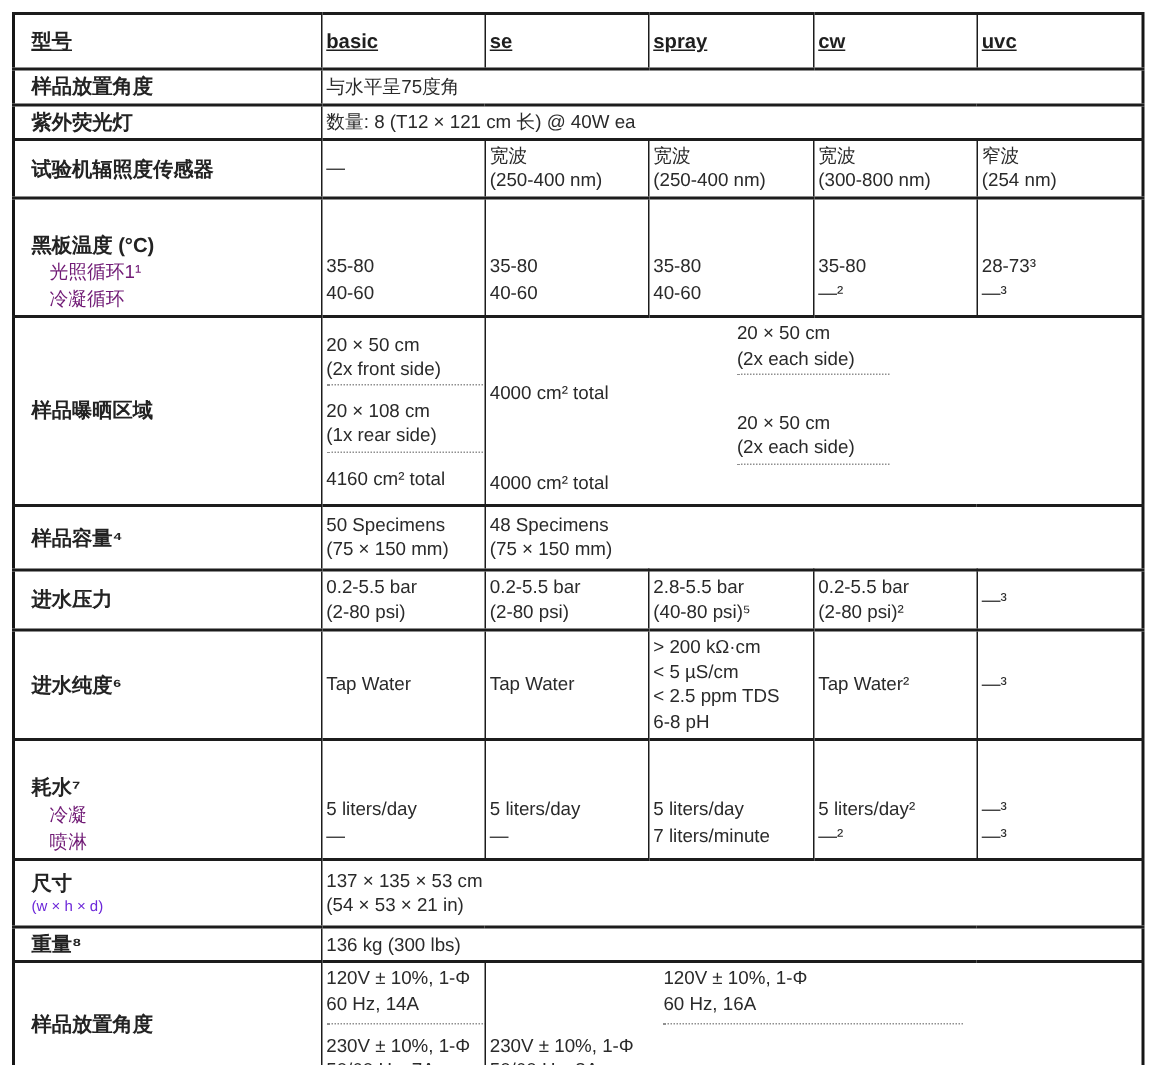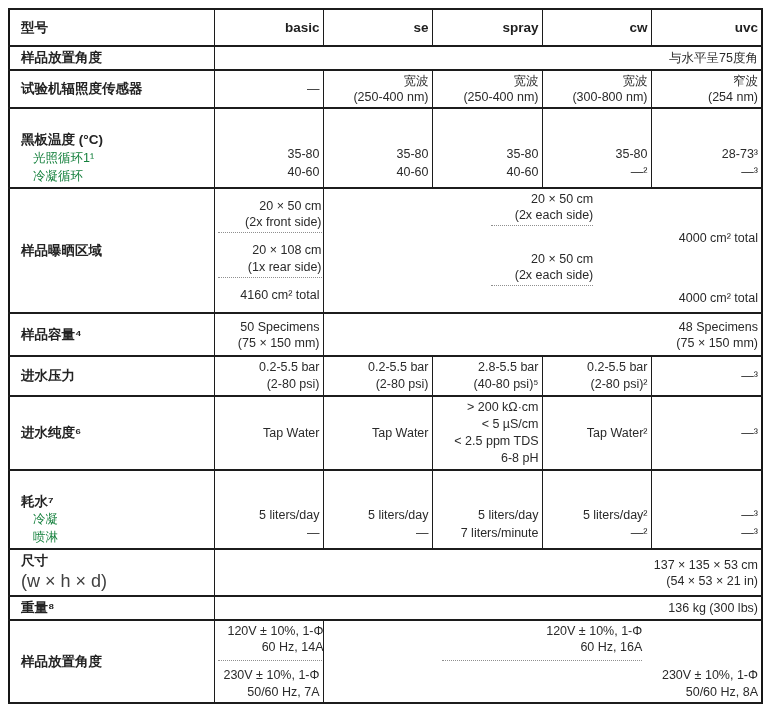--- a/index.html
+++ b/index.html
@@ -10,35 +10,35 @@
     -webkit-font-smoothing:antialiased;
   }
   .tbl-wrap{position:absolute;left:8px;top:8px;}
   table{
     border-collapse:collapse;table-layout:fixed;width:753px;
     border:2.5px solid #161616;
   }
   td{
     border:1.5px solid #1c1c1c;
     border-top-width:2px;border-bottom-width:2px;
-    text-align:right;vertical-align:middle;
+    text-align:left;vertical-align:middle;
     font-size:12.5px;line-height:1.3;
     padding:2px 3px;color:#2a2a2a;
     overflow:hidden;
   }
-  tr.header-row td{border-bottom-width:2.5px;}
+  tr.header-row td{border-bottom-width:2.5px;text-decoration:underline;}
   td.lbl{
     text-align:left;padding-left:11px;
     font-weight:bold;font-size:13.5px;color:#232323;
   }
   td.lbl .sub{
-    font-weight:normal;color:#15803d;
+    font-weight:normal;color:#701a75;
     padding-left:12px;font-size:12.5px;line-height:1.45;
   }
-  td.lbl .lbl-note{font-weight:normal;color:#404040;font-size:18px;}
+  td.lbl .lbl-note{font-weight:normal;color:#6d28d9;font-size:10px;}
   td.model{font-weight:bold;font-size:13.5px;color:#1f1f1f;}
   td.vtop{vertical-align:top;padding-top:22px;}
   td.vbot{vertical-align:bottom;padding-bottom:6px;}
   td.vbot .ln{line-height:1.45;}
   .grp{margin:0 auto;}
   .dotted{
     border-bottom:1.5px dotted #8f8f8f;
     padding-bottom:2px;
   }
   .exp-grp{width:104px;margin:0 auto 9px auto;}
@@ -71,20 +71,24 @@
     <td class="model">spray</td>
     <td class="model">cw</td>
     <td class="model">uvc</td>
   </tr>
 
   <tr style="height:20px">
     <td class="lbl">样品放置角度</td>
     <td colspan="5">与水平呈75度角</td>
   </tr>
 
+  <tr style="height:23px">
+    <td class="lbl">紫外荧光灯</td>
+    <td colspan="5">数量: 8 (T12 × 121 cm 长) @ 40W ea</td>
+  </tr>
 
   <tr style="height:32px">
     <td class="lbl">试验机辐照度传感器</td>
     <td>—</td>
     <td>
       <div class="ln">宽波</div>
       <div class="ln">(250-400 nm)</div>
     </td>
     <td>
       <div class="ln">宽波</div>

